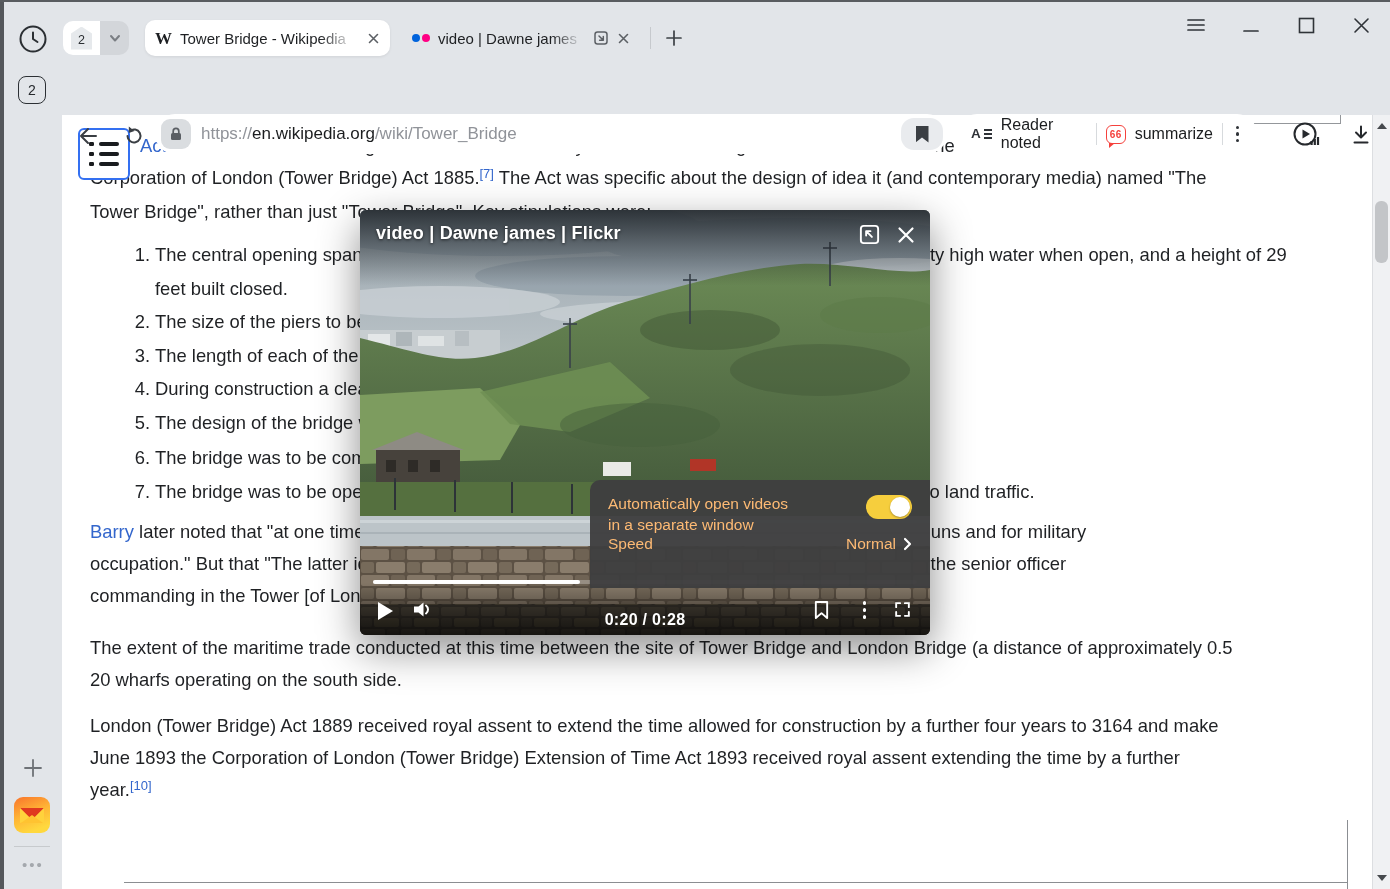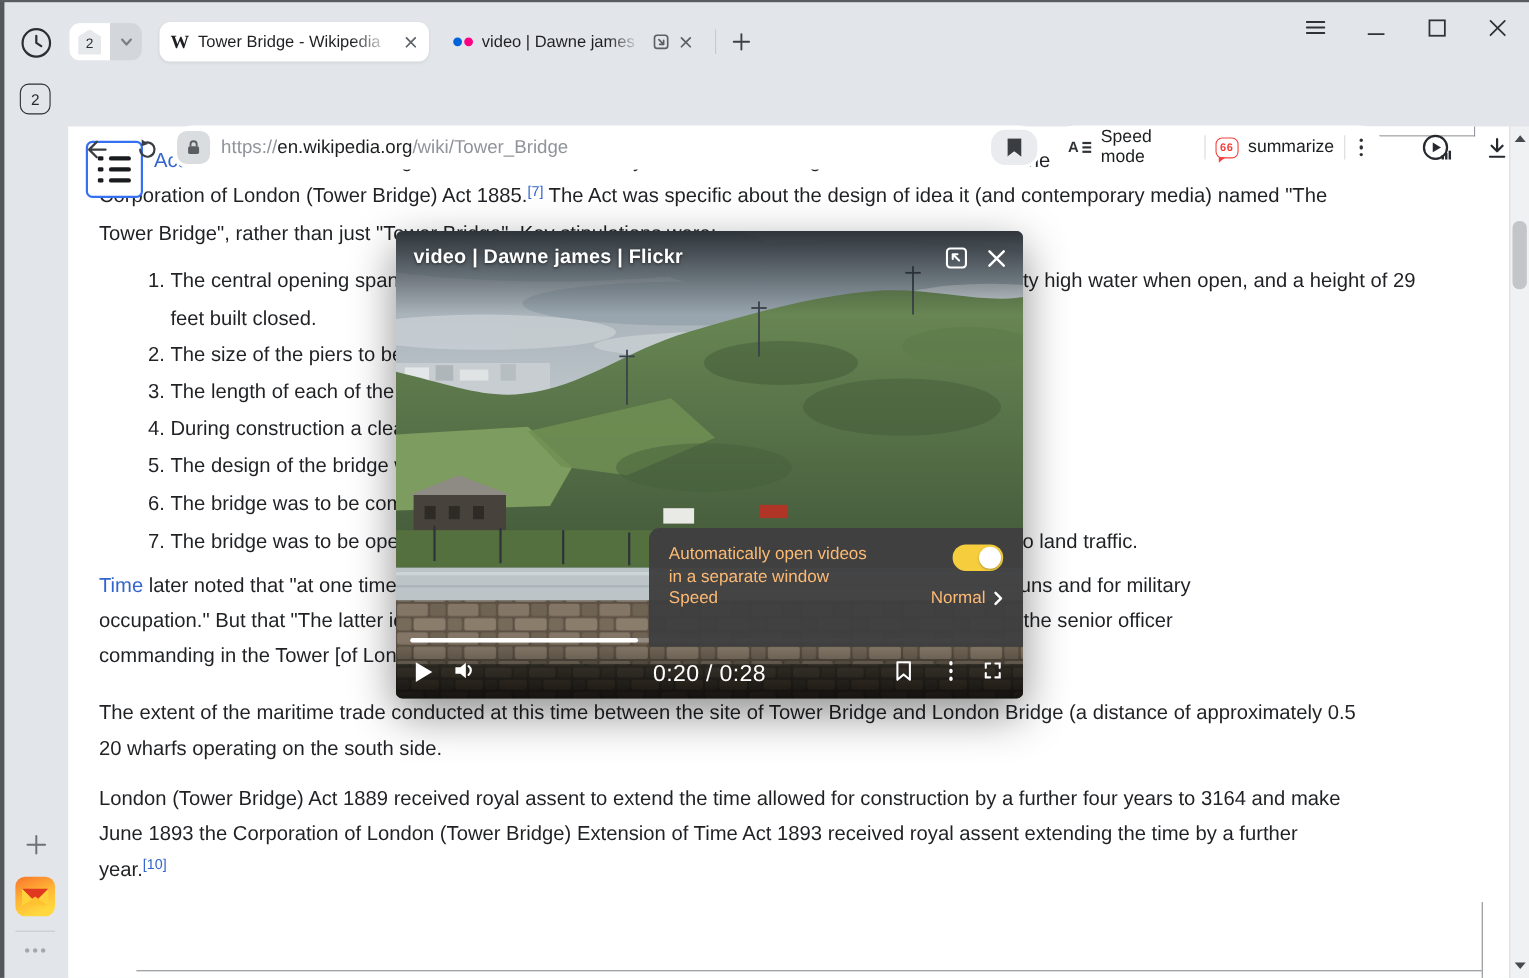--- a/index.html
+++ b/index.html
@@ -103,21 +103,21 @@
   .vs-row1{display:flex;justify-content:space-between;align-items:flex-start}
   .vs-lbl{line-height:21px}
   .toggle{width:46px;height:24px;border-radius:12px;background:#f6ce3d;position:relative;flex:0 0 auto;margin-top:2px;cursor:pointer}
   .toggle .knob{position:absolute;right:2px;top:2px;width:20px;height:20px;border-radius:50%;background:#fff;box-shadow:0 1px 2px rgba(0,0,0,.3)}
   .vs-row2{display:flex;justify-content:space-between;align-items:center;}
   .vs-speedval{display:flex;align-items:center;gap:7px}
   .vcontrols{position:absolute;left:0;bottom:0;width:100%;height:52px;background:linear-gradient(rgba(0,0,0,0),rgba(0,0,0,.7));z-index:2}
   .vc{position:absolute}
   .vc-play{left:18px;top:19px;width:0;height:0;border-top:9px solid transparent;border-bottom:9px solid transparent;border-left:15px solid #fff;cursor:pointer}
   .vc-vol{left:52px;top:17px}
-  .vc-time{left:50%;top:18px;transform:translateX(-50%);color:#fff;font-size:21px;font-weight:400;letter-spacing:.3px;white-space:nowrap}
+  .vc-time{left:50%;top:28px;transform:translateX(-50%);color:#fff;font-size:16px;font-weight:700;letter-spacing:.3px;white-space:nowrap}
   .vc-bm{right:100px;top:17px}
   .vc-kebab{right:64px;top:18px;display:flex;flex-direction:column;gap:3.5px;cursor:pointer}
   .vc-kebab i{width:3.5px;height:3.5px;border-radius:50%;background:#fff;display:block}
   .vc-fs{right:18px;top:17px}
   svg{display:block}
 </style>
 </head>
 <body>
 
 <div class="window">
@@ -257,21 +257,21 @@
 
     <div class="actions">
       <span class="reader-ic">
           <span class="A">A</span>
           <span class="rl">
             <i></i>
             <i></i>
             <i></i>
           </span>
         </span>
-      <span>Speed mode</span>
+      <span>Reader noted</span>
       <span class="act-div"></span>
       <span class="sum-ic">66</span>
       <span>summarize</span>
       <span class="act-div"></span>
       <span class="kebab">
           <i></i>
           <i></i>
           <i></i>
         </span>
     </div>
@@ -320,21 +320,21 @@
         <div class="tline"><span class="lnum">1.</span><span class="">The central opening span was to be 200 feet wide, with a clear headway of 135 feet above Trinity high water when open, and a height of 29</span></div>
         <div class="tline"><span class="">feet built closed.</span></div>
         <div class="tline"><span class="lnum">2.</span><span class="">The size of the piers to be built in the river was strictly limited.</span></div>
         <div class="tline"><span class="lnum">3.</span><span class="">The length of each of the side spans was to be at least 270 feet.</span></div>
         <div class="tline"><span class="lnum">4.</span><span class="">During construction a clear waterway was to be kept open at all times for river traffic.</span></div>
         <div class="tline"><span class="lnum">5.</span><span class="">The design of the bridge was to be in keeping with the style of the nearby Tower of </span><span class="wlink">London</span><span class="">.</span><span class="wlink wsup">[7]</span></div>
         <div class="tline"><span class="lnum">6.</span><span class="">The bridge was to be completed within four years of the passing of the Act.</span></div>
         <div class="tline"><span class="lnum">7.</span><span class="">The bridge was to be opened for river traffic at all times of day and without causing any delays to land traffic.</span></div>
       </div>
     <div class="p barry">
-        <div class="tline"><span class="wlink">Time</span><span class=""> later noted that "at one time it was insisted that the bridge should be fortified for the mounting of guns and for military</span></div>
+        <div class="tline"><span class="wlink">Barry</span><span class=""> later noted that "at one time it was insisted that the bridge should be fortified for the mounting of guns and for military</span></div>
         <div class="tline"><span class="">occupation." But that "The latter idea was fortunately abandoned in the event, and the Act provided for "the senior officer</span></div>
         <div class="tline"><span class="">commanding in the Tower [of London] having a free and uninterrupted right of way over the bridge."</span></div>
       </div>
     <div class="p maritime">
         <div class="tline"><span class="">The extent of the maritime trade conducted at this time between the site of Tower Bridge and London Bridge (a distance of approximately 0.5</span></div>
         <div class="tline"><span class="">20 wharfs operating on the south side.</span></div>
       </div>
     <div class="p acts">
         <div class="tline"><span class="">London (Tower Bridge) Act 1889 received royal assent to extend the time allowed for construction by a further four years to 3164 and make</span></div>
         <div class="tline"><span class="">June 1893 the Corporation of London (Tower Bridge) Extension of Time Act 1893 received royal assent extending the time by a further</span></div>

